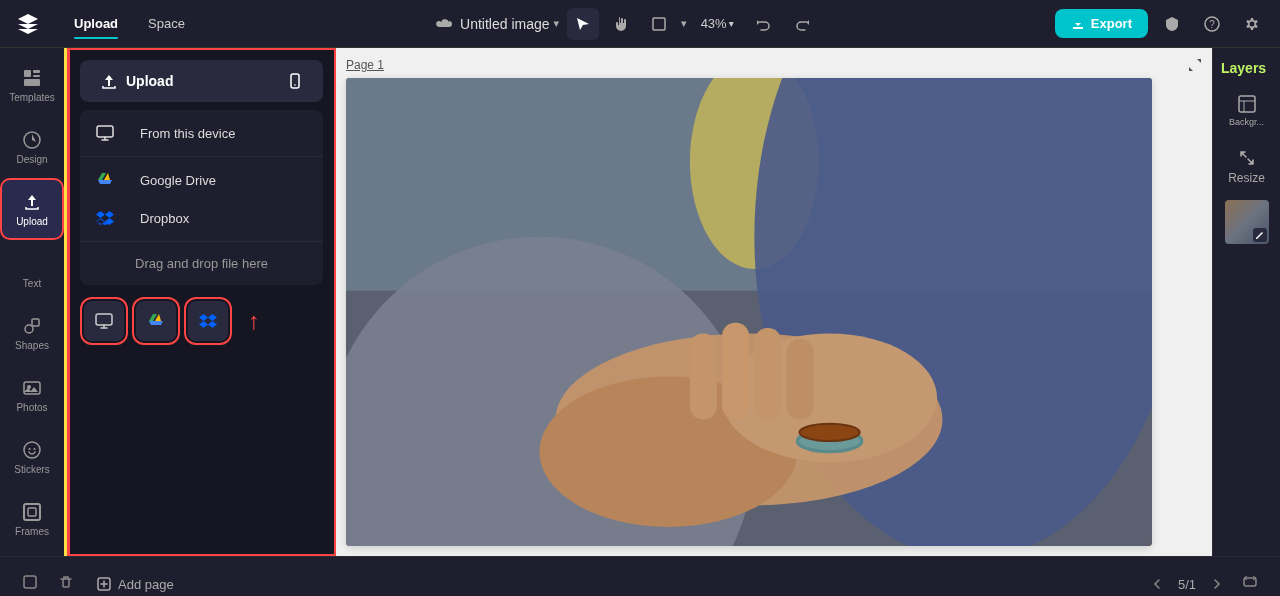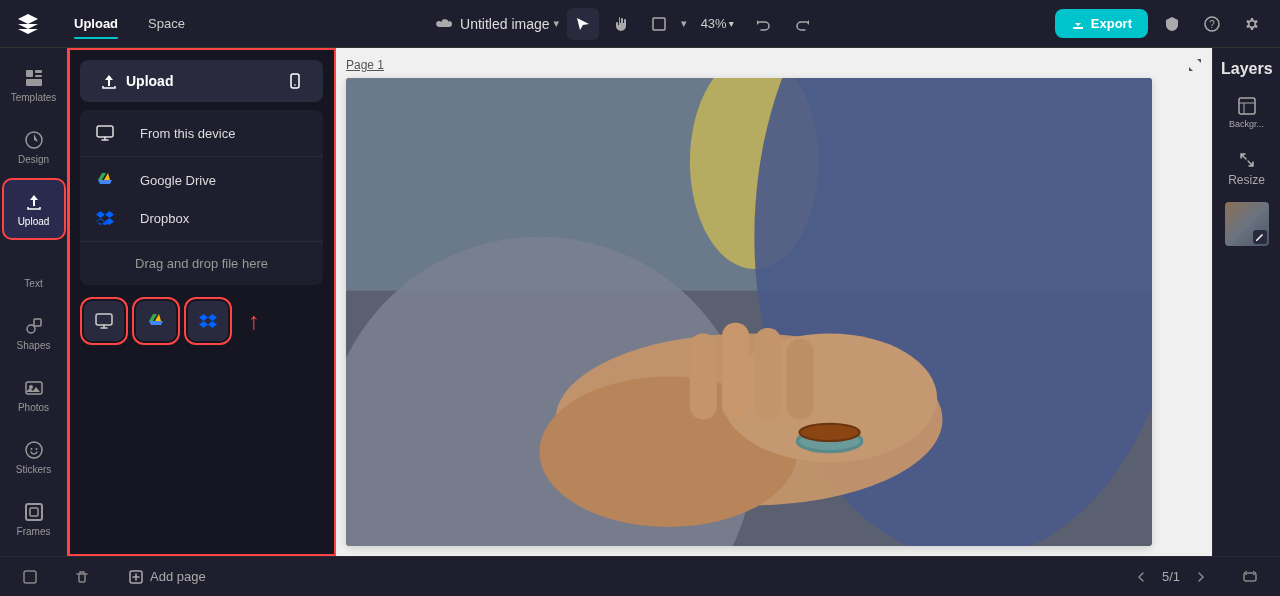--- a/index.html
+++ b/index.html
@@ -20,21 +20,21 @@
     .tool-btn.active { background: #2a2a3e; color: #fff; }
     .zoom-area { display: flex; align-items: center; gap: 2px; background: transparent; border-radius: 6px; padding: 4px 8px; cursor: pointer; color: #ccc; font-size: 13px; }
     .topbar-right { display: flex; align-items: center; gap: 8px; }
     .export-btn { background: #00c4cc; color: #fff; border: none; border-radius: 8px; padding: 7px 16px; font-size: 13px; font-weight: 600; cursor: pointer; display: flex; align-items: center; gap: 6px; }
     .icon-btn { width: 32px; height: 32px; display: flex; align-items: center; justify-content: center; cursor: pointer; color: #aaa; font-size: 16px; }
 
     
     .main { display: flex; flex: 1; overflow: hidden; }
 
     
-    .left-sidebar { width: 68px; background: #1e1e2e; display: flex; flex-direction: column; align-items: center; padding: 8px 0; gap: 4px; border-right: 1px solid #fde047; flex-shrink: 0; }
+    .left-sidebar { width: 68px; background: #1e1e2e; display: flex; flex-direction: column; align-items: center; padding: 8px 0; gap: 4px; border-right: 4px solid #fde047; flex-shrink: 0; }
     .sidebar-item { display: flex; flex-direction: column; align-items: center; justify-content: center; width: 60px; height: 58px; border-radius: 8px; cursor: pointer; gap: 4px; color: #999; font-size: 10px; }
     .sidebar-item.active { background: #2a2a4e; color: #fff; outline: 2px solid #ff4444; }
     .sidebar-item svg { width: 20px; height: 20px; }
     .sidebar-item-label { font-size: 10px; }
 
     
     .upload-panel { width: 268px; background: #161622; border-right: 1px solid #2a2a3a; display: flex; flex-direction: column; padding: 12px; gap: 8px; outline: 3px solid #ff4444; outline-offset: -2px; flex-shrink: 0; }
     .upload-btn { background: #2a2a3e; border: none; border-radius: 8px; color: #fff; padding: 12px 20px; font-size: 14px; font-weight: 600; cursor: pointer; display: flex; align-items: center; justify-content: space-between; width: 100%; }
     .upload-btn-inner { display: flex; align-items: center; gap: 8px; }
     .upload-options { background: #1e1e2e; border-radius: 8px; padding: 4px 0; display: flex; flex-direction: column; }
@@ -47,21 +47,21 @@
     .red-arrow { color: #ff4444; font-size: 24px; margin-left: 8px; }
 
     
     .canvas-area { flex: 1; background: #f0f0f0; position: relative; overflow: hidden; }
     .canvas-page-label { position: absolute; top: 10px; left: 10px; font-size: 12px; color: #555; z-index: 2; text-decoration: underline; }
     .canvas-expand-btn { position: absolute; top: 10px; right: 10px; cursor: pointer; color: #555; z-index: 2; }
     .canvas-content { position: absolute; top: 30px; left: 10px; right: 60px; bottom: 10px; background: #fff; border-radius: 4px; overflow: hidden; box-shadow: 0 2px 8px rgba(0,0,0,0.15); }
     .right-panel-btn { width: 48px; height: 52px; display: flex; flex-direction: column; align-items: center; justify-content: center; gap: 3px; border-radius: 6px; cursor: pointer; color: #999; font-size: 10px; }
 
     
-    .bottom-bar { height: 40px; background: #1e1e2e; border-top: 1px solid #2a2a3a; display: flex; align-items: center; padding: 0 16px; gap: 24px; flex-shrink: 0; }
+    .bottom-bar { height: 40px; background: #1e1e2e; border-top: 1px solid #2a2a3a; display: flex; align-items: flex-end; padding: 0 16px; gap: 8px; flex-shrink: 0; }
     .bottom-btn { width: 28px; height: 28px; display: flex; align-items: center; justify-content: center; cursor: pointer; color: #888; font-size: 14px; border-radius: 4px; }
     .add-page-btn { display: flex; align-items: center; gap: 6px; color: #aaa; font-size: 13px; cursor: pointer; padding: 4px 8px; border-radius: 4px; }
     .bottom-spacer { flex: 1; }
     .page-nav { display: flex; align-items: center; gap: 8px; color: #aaa; font-size: 13px; }
     .nav-arrow { width: 24px; height: 24px; display: flex; align-items: center; justify-content: center; cursor: pointer; color: #888; }
     .bottom-right-btn { width: 28px; height: 28px; display: flex; align-items: center; justify-content: center; cursor: pointer; color: #888; }
   </style>
 </head>
 <body>
 
@@ -318,21 +318,21 @@
           <rect x="410" y="245" width="25" height="75" rx="12" fill="#be8f64"></rect>
 
           <ellipse cx="450" cy="340" rx="30" ry="10" fill="#6a9a9a" stroke="#5a8a8a" stroke-width="3"></ellipse>
           <ellipse cx="450" cy="332" rx="28" ry="8" fill="#8B4513" stroke="#6B3410" stroke-width="2"></ellipse>
         </svg>
       </div>
     </div>
   </div>
 
   <div style="width:68px;background:#1e1e2e;border-left:1px solid #2a2a3a;display:flex;flex-direction:column;align-items:center;padding:8px 0;gap:4px;flex-shrink:0;">
-    <div style="color:#e5e5e5;font-size:16px;font-weight:600;padding:4px;align-self:flex-start;padding-left:8px;">Layers</div>
+    <div style="color:#bef264;font-size:14px;font-weight:600;padding:4px;align-self:flex-start;padding-left:8px;">Layers</div>
     <div class="right-panel-btn" style="width:52px;">
       <svg width="20" height="20" viewBox="0 0 20 20" fill="#aaa">
           <rect x="2" y="2" width="16" height="16" rx="2" fill="none" stroke="#aaa" stroke-width="1.5"></rect>
           <path d="M2 7h16M7 7v11" stroke="#aaa" stroke-width="1"></path>
         </svg>
       <span style="font-size:9px;color:#aaa;">Backgr...</span>
     </div>
     <div class="right-panel-btn" style="width:52px;">
       <svg width="20" height="20" viewBox="0 0 20 20" fill="#aaa">
           <path d="M4 8V4h4M16 12v4h-4M4 4l5 5M16 16l-5-5" stroke="#aaa" stroke-width="1.5" stroke-linecap="round"></path>

